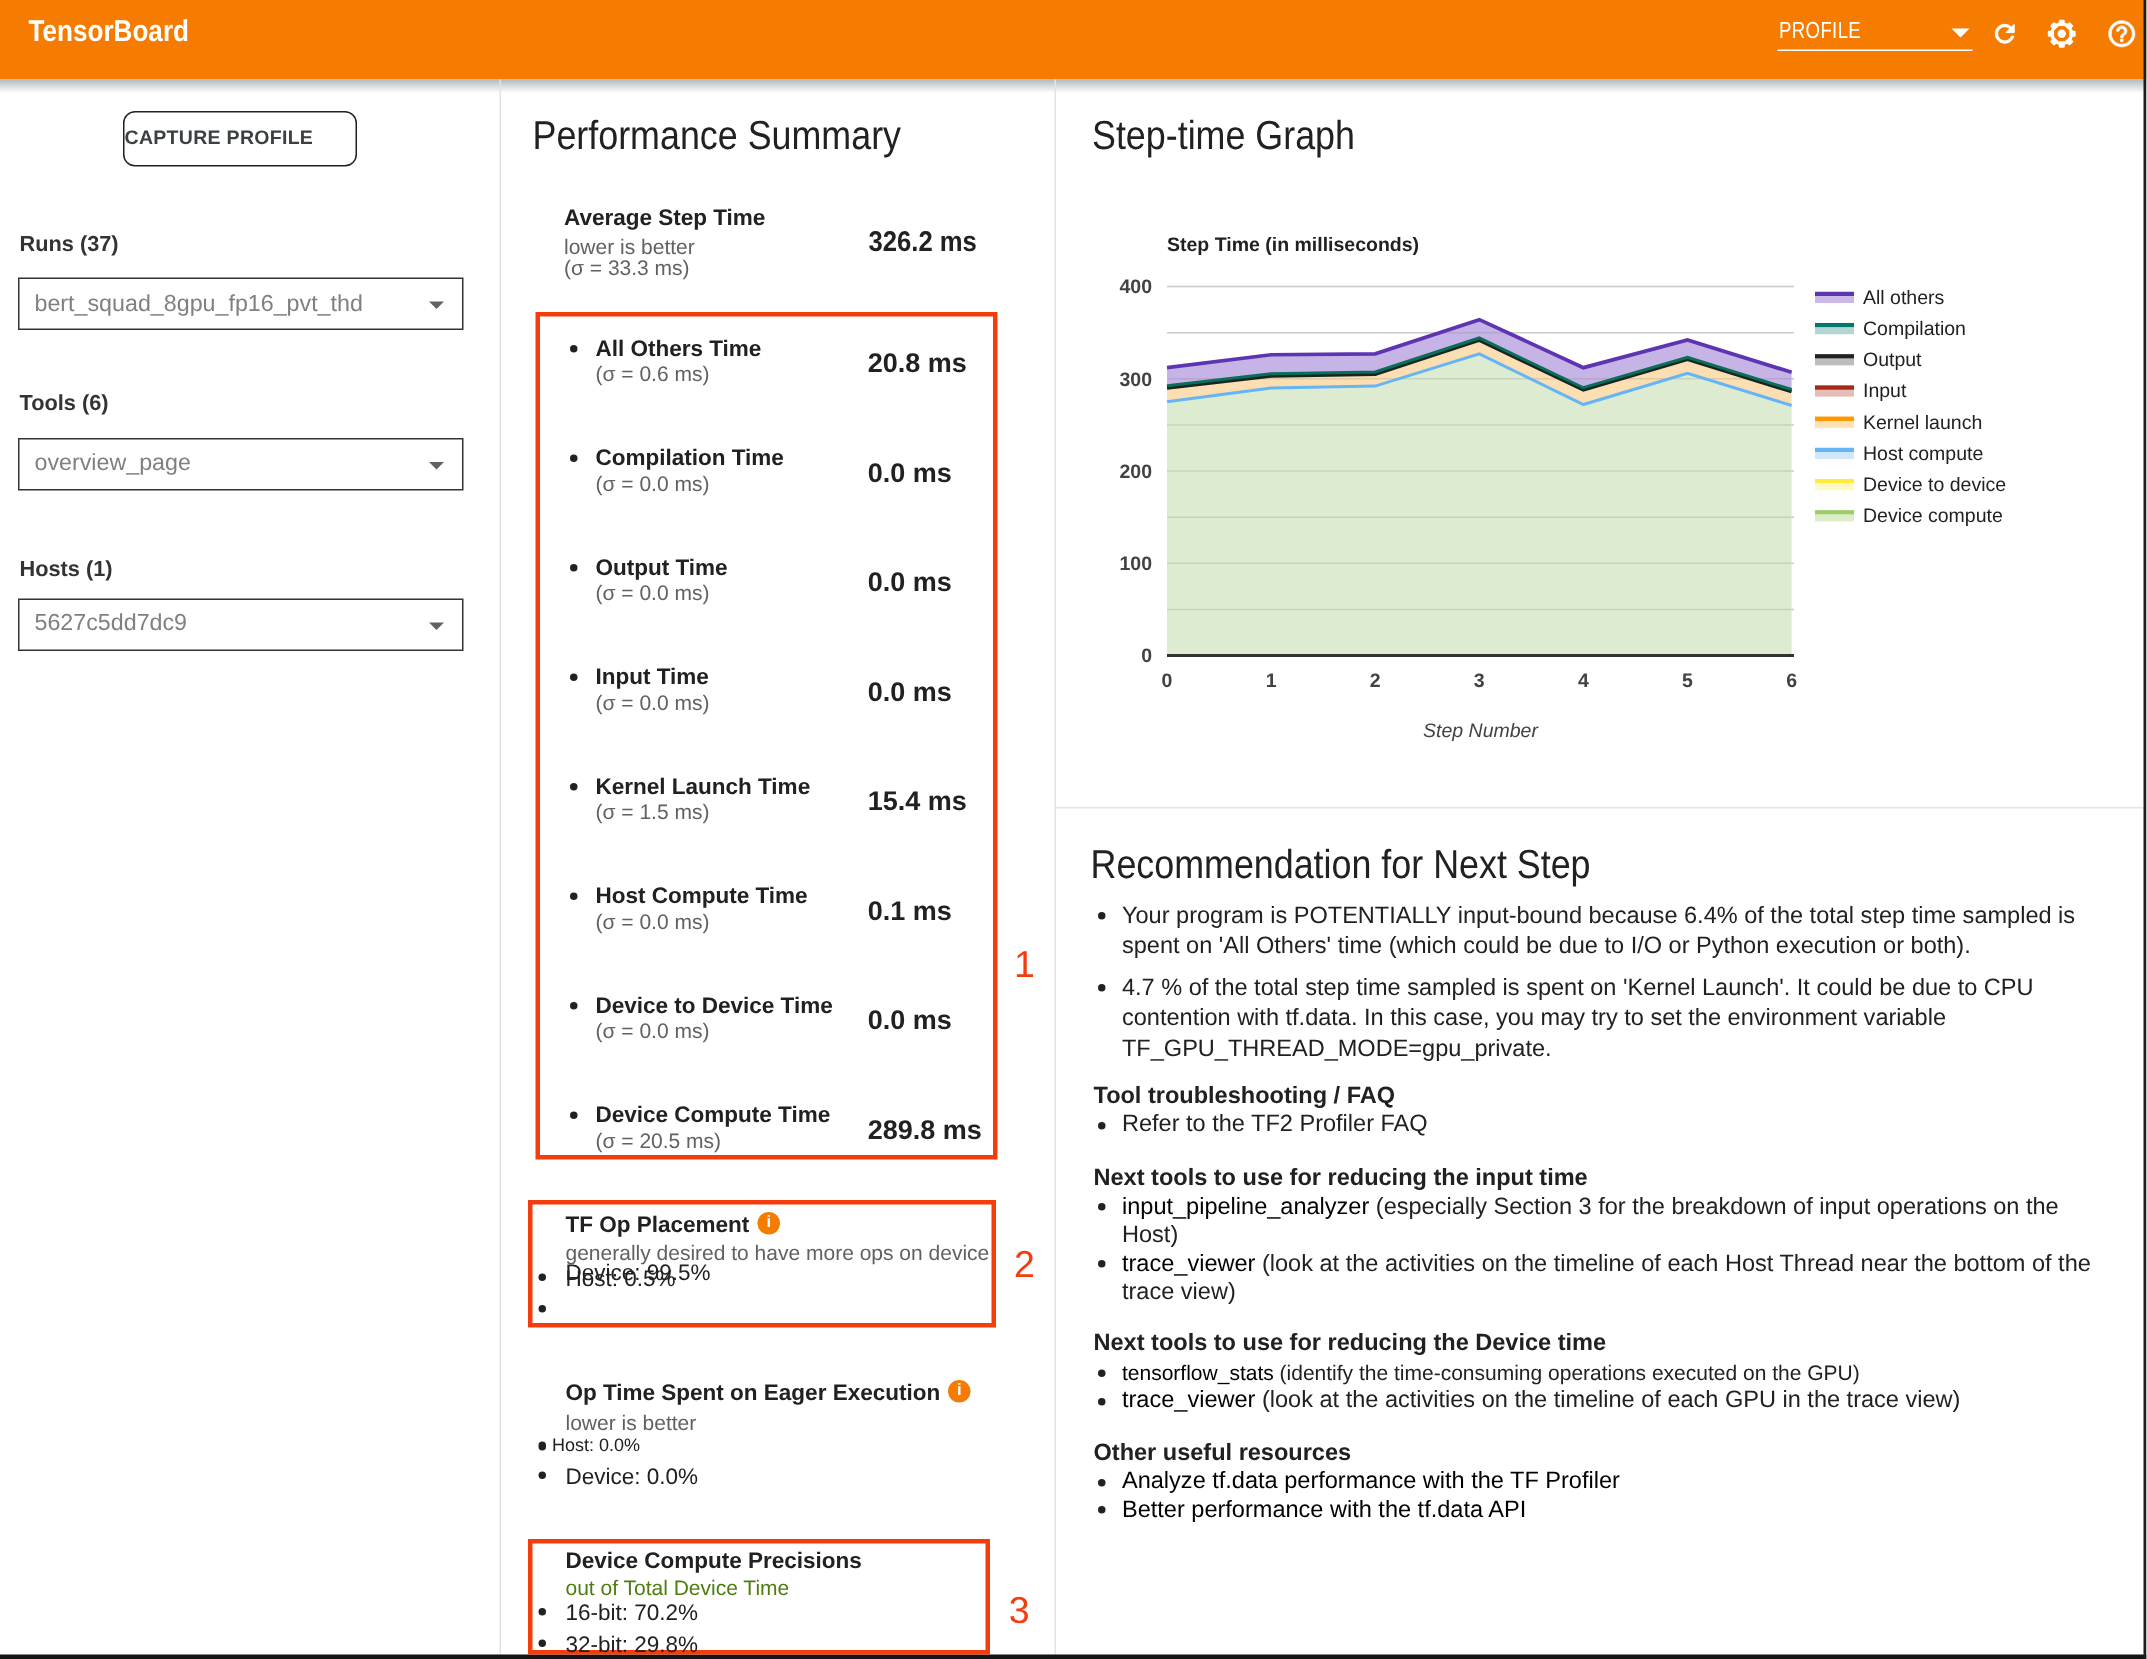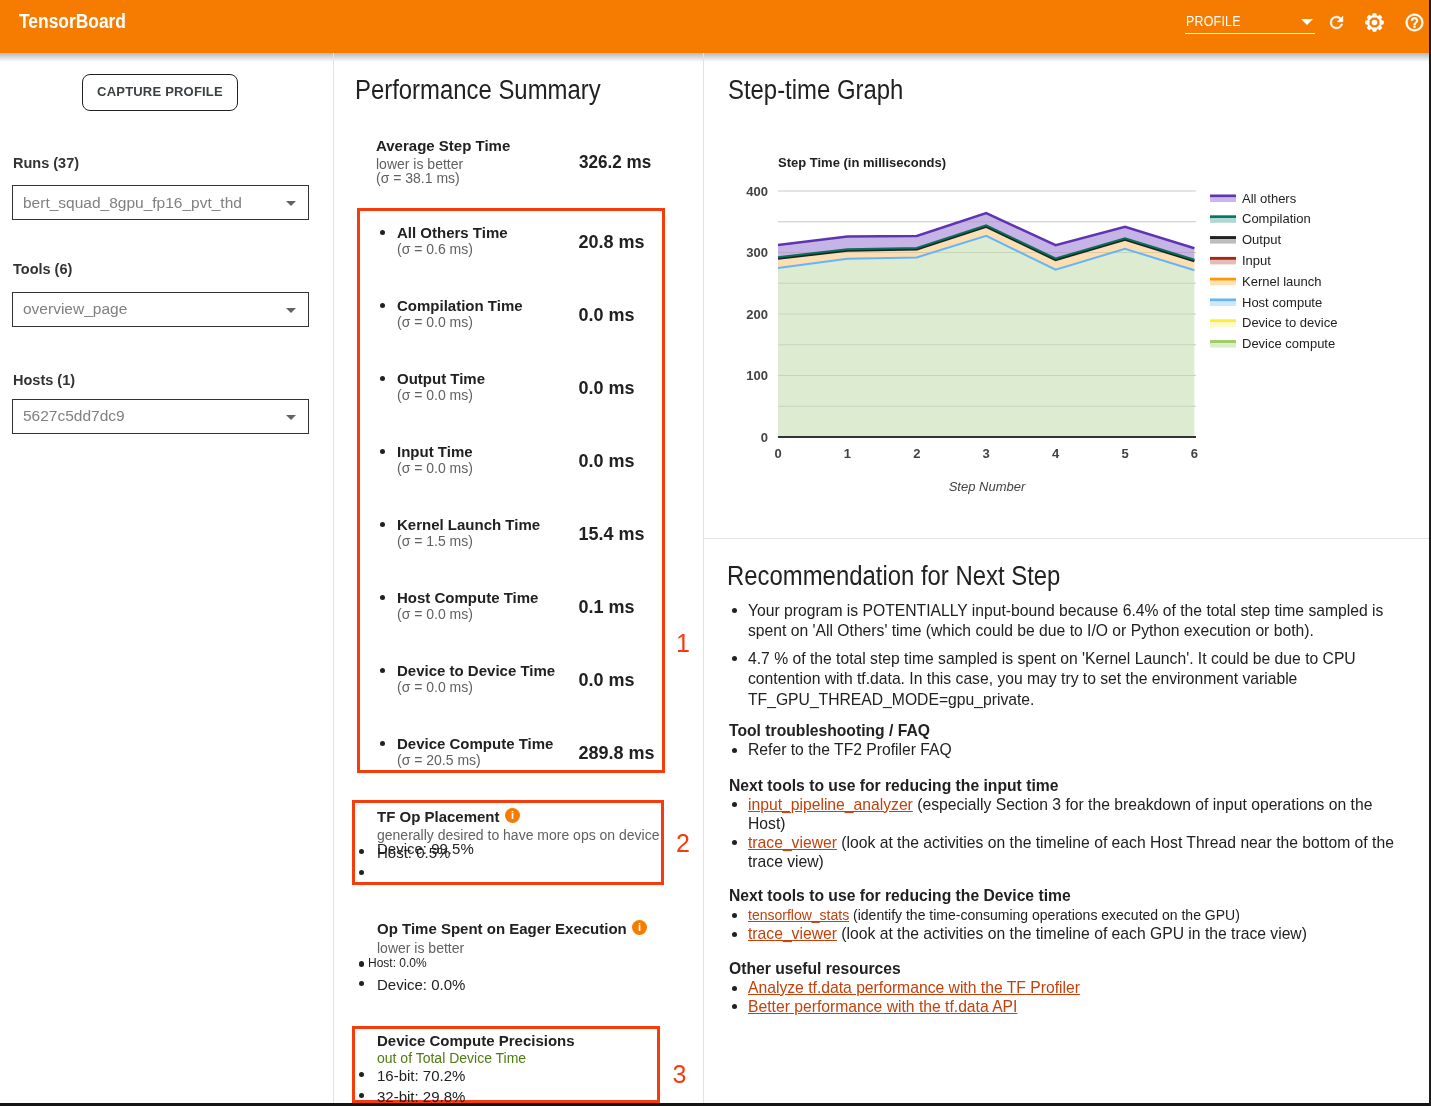--- a/index.html
+++ b/index.html
@@ -1,21 +1,21 @@
 <!DOCTYPE html>
 <html><head><meta charset="utf-8"><style>
 *{margin:0;padding:0;box-sizing:border-box}
 html,body{width:1431px;height:1106px;overflow:hidden;background:#fff;
 font-family:"Liberation Sans",sans-serif;color:#212121;position:relative}
 .abs{position:absolute;white-space:nowrap}
 .b{font-weight:bold}.i{}
 .h1{font-size:27px;color:#212121;font-weight:400;transform:scaleX(.885);transform-origin:left top}
 .dot{position:absolute;width:5px;height:5px;border-radius:50%;background:#212121}
 .dot2{position:absolute;width:5.5px;height:5.5px;border-radius:50%;background:#212121}
-.lnk{color:#c2410c;text-decoration:underline}
+.lnk{color:#000000;}
 .rb{position:absolute;border:3px solid #f53c0c}
 .sel{position:absolute;border:1.5px solid #333;background:#fff}
 .sel .st{position:absolute;left:10px;top:50%;transform:translateY(-50%);font-size:15.5px;color:#808080}
 .tri{position:absolute;width:0;height:0;border-left:5px solid transparent;border-right:5px solid transparent;border-top:5.5px solid #5f6368}
 .info{position:absolute;width:15px;height:15px;border-radius:50%;background:#f57c00;color:#fff;font-size:11px;font-weight:bold;text-align:center;line-height:15px}
 </style></head><body>
 <div class="abs" style="left:0;top:0;width:1431px;height:53px;background:#f57c00"></div>
 <div class="abs" style="left:0;top:53px;width:1431px;height:9px;background:linear-gradient(#b4b9bf,#ffffff)"></div>
 <div class="abs b" style="left:19px;top:9.5px;font-size:20px;color:#fff;transform:scaleX(.87);transform-origin:left top">TensorBoard</div>
 <div class="abs" style="left:1186px;top:12px;font-size:15.5px;letter-spacing:.3px;color:#fff;transform:scaleX(.8);transform-origin:left top">PROFILE</div>
@@ -39,40 +39,40 @@
     <circle r="2.8" fill="#fff"></circle>
   </svg>
 <svg class="abs" style="left:1404px;top:12px" width="21" height="21" viewBox="0 0 24 24" fill="#fff">
 <path d="M11 18h2v-2h-2v2zm1-16C6.48 2 2 6.48 2 12s4.48 10 10 10 10-4.48 10-10S17.52 2 12 2zm0 18c-4.41 0-8-3.59-8-8s3.59-8 8-8 8 3.59 8 8-3.59 8-8 8zm0-14a4 4 0 0 0-4 4h2c0-1.1.9-2 2-2s2 .9 2 2c0 2-3 1.75-3 5h2c0-2.25 3-2.5 3-5a4 4 0 0 0-4-4z" stroke="#fff" stroke-width="0.5"></path>
   </svg>
 <div class="abs" style="left:333px;top:53px;width:1px;height:1050px;background:#e3e3e3"></div>
 <div class="abs" style="left:703px;top:53px;width:1px;height:1050px;background:#e3e3e3"></div>
 <div class="abs" style="left:703px;top:538px;width:726px;height:1px;background:#e3e3e3"></div>
 <div class="abs" style="left:0;top:1103px;width:1431px;height:3px;background:#141414"></div>
 <div class="abs" style="left:1429px;top:0;width:2px;height:1106px;background:#1c1c1c"></div>
-<div class="abs" style="left:82px;top:74px;width:156px;height:37px;border:1.5px solid #202124;border-radius:8px;font-size:13px;font-weight:bold;color:#3c4043;letter-spacing:.2px;text-align:center;line-height:34px">CAPTURE PROFILE</div>
+<div class="abs" style="left:82px;top:74px;width:156px;height:37px;border:1.5px solid #202124;border-radius:8px;font-size:13px;font-weight:bold;color:#3c4043;letter-spacing:.2px;text-align:left;line-height:34px">CAPTURE PROFILE</div>
 <div class="abs b" style="left:13px;top:155px;font-size:14.5px;color:#333">Runs (37)</div>
 <div class="sel" style="left:12px;top:185px;width:297px;height:35px">
     <span class="st">bert_squad_8gpu_fp16_pvt_thd</span>
     <span class="tri" style="right:12px;top:15px"></span>
   </div>
 <div class="abs b" style="left:13px;top:261.4px;font-size:14.5px;color:#333">Tools (6)</div>
 <div class="sel" style="left:12px;top:291.5px;width:297px;height:35px">
     <span class="st">overview_page</span>
     <span class="tri" style="right:12px;top:15px"></span>
   </div>
 <div class="abs b" style="left:13px;top:372.4px;font-size:14.5px;color:#333">Hosts (1)</div>
 <div class="sel" style="left:12px;top:398.5px;width:297px;height:35px">
     <span class="st">5627c5dd7dc9</span>
     <span class="tri" style="right:12px;top:15px"></span>
   </div>
 <div class="abs h1" style="left:354.5px;top:75px">Performance Summary</div>
 <div class="abs b" style="left:376px;top:137px;font-size:15px">Average Step Time</div>
 <div class="abs i" style="left:376px;top:156px;font-size:14px;color:#616161">lower is better</div>
-<div class="abs i" style="left:376px;top:170px;font-size:14px;color:#616161">(σ = 38.1 ms)</div>
+<div class="abs i" style="left:376px;top:170px;font-size:14px;color:#616161">(σ = 33.3 ms)</div>
 <div class="abs b" style="left:578.5px;top:151.5px;font-size:19px;line-height:20px;transform:scaleX(.90);transform-origin:left center">326.2 ms</div>
 <div class="rb" style="left:357px;top:208px;width:308px;height:565px"></div>
 <div class="abs" style="left:676px;top:630.5px;font-size:25px;line-height:25px;color:#f53c0c">1</div>
 <div class="dot" style="left:380px;top:229.5px"></div>
 <div class="abs b" style="left:397px;top:224px;font-size:15px">All Others Time</div>
 <div class="abs i" style="left:397px;top:241px;font-size:14px;color:#616161">(σ = 0.6 ms)</div>
 <div class="abs b" style="left:578.5px;top:232px;font-size:18px;line-height:20px">20.8 ms</div>
 <div class="dot" style="left:380px;top:302.5px"></div>
 <div class="abs b" style="left:397px;top:297px;font-size:15px">Compilation Time</div>
 <div class="abs i" style="left:397px;top:314px;font-size:14px;color:#616161">(σ = 0.0 ms)</div>

